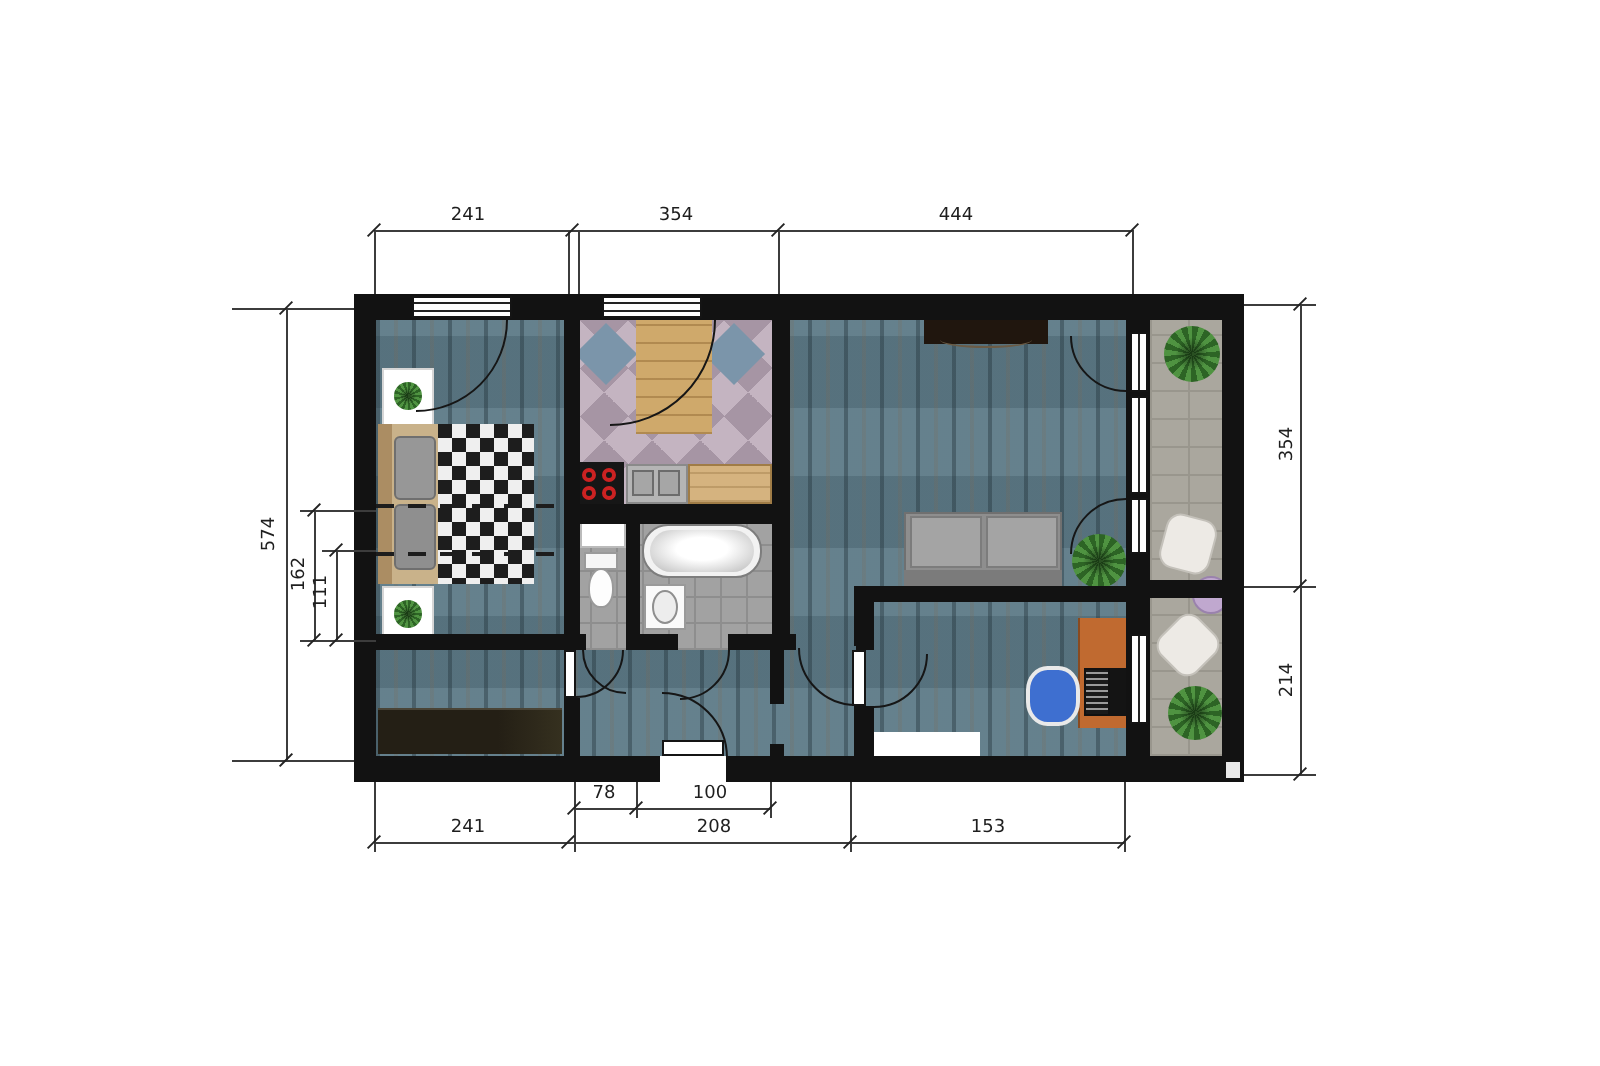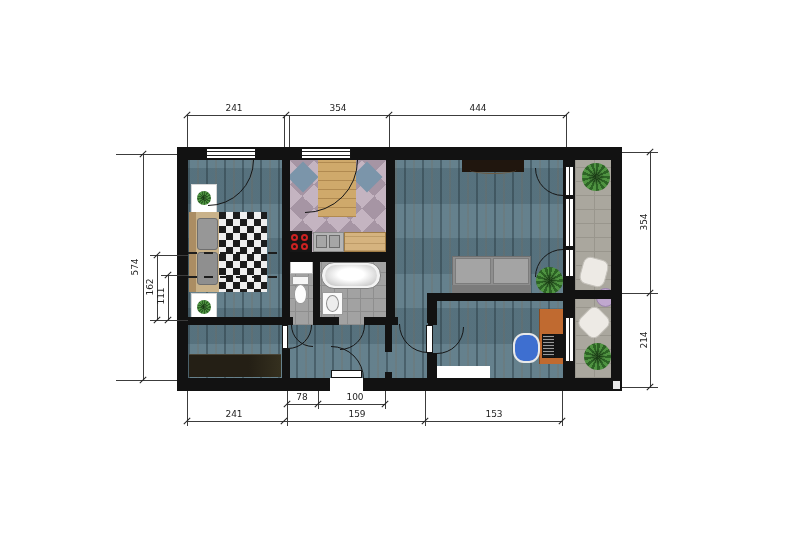--- a/index.html
+++ b/index.html
@@ -200,21 +200,21 @@
   <div class="tick" style="left:650px;top:152px;"></div>
   <div class="tick" style="left:650px;top:293px;"></div>
   <div class="tick" style="left:650px;top:387px;"></div>
 
   <div class="dimlabel" style="left:234px;top:108px;">241</div>
   <div class="dimlabel" style="left:338px;top:108px;">354</div>
   <div class="dimlabel" style="left:478px;top:108px;">444</div>
   <div class="dimlabel" style="left:302px;top:397px;">78</div>
   <div class="dimlabel" style="left:355px;top:397px;">100</div>
   <div class="dimlabel" style="left:234px;top:414px;">241</div>
-  <div class="dimlabel" style="left:357px;top:414px;">159</div>
+  <div class="dimlabel" style="left:357px;top:414px;">208</div>
   <div class="dimlabel" style="left:494px;top:414px;">153</div>
   <div class="dimlabel vert" style="left:135px;top:267px;">574</div>
   <div class="dimlabel vert" style="left:150px;top:287px;">162</div>
   <div class="dimlabel vert" style="left:161px;top:296px;">111</div>
   <div class="dimlabel vert" style="left:644px;top:222px;">354</div>
   <div class="dimlabel vert" style="left:644px;top:340px;">214</div>
 
 
 </div>
 

